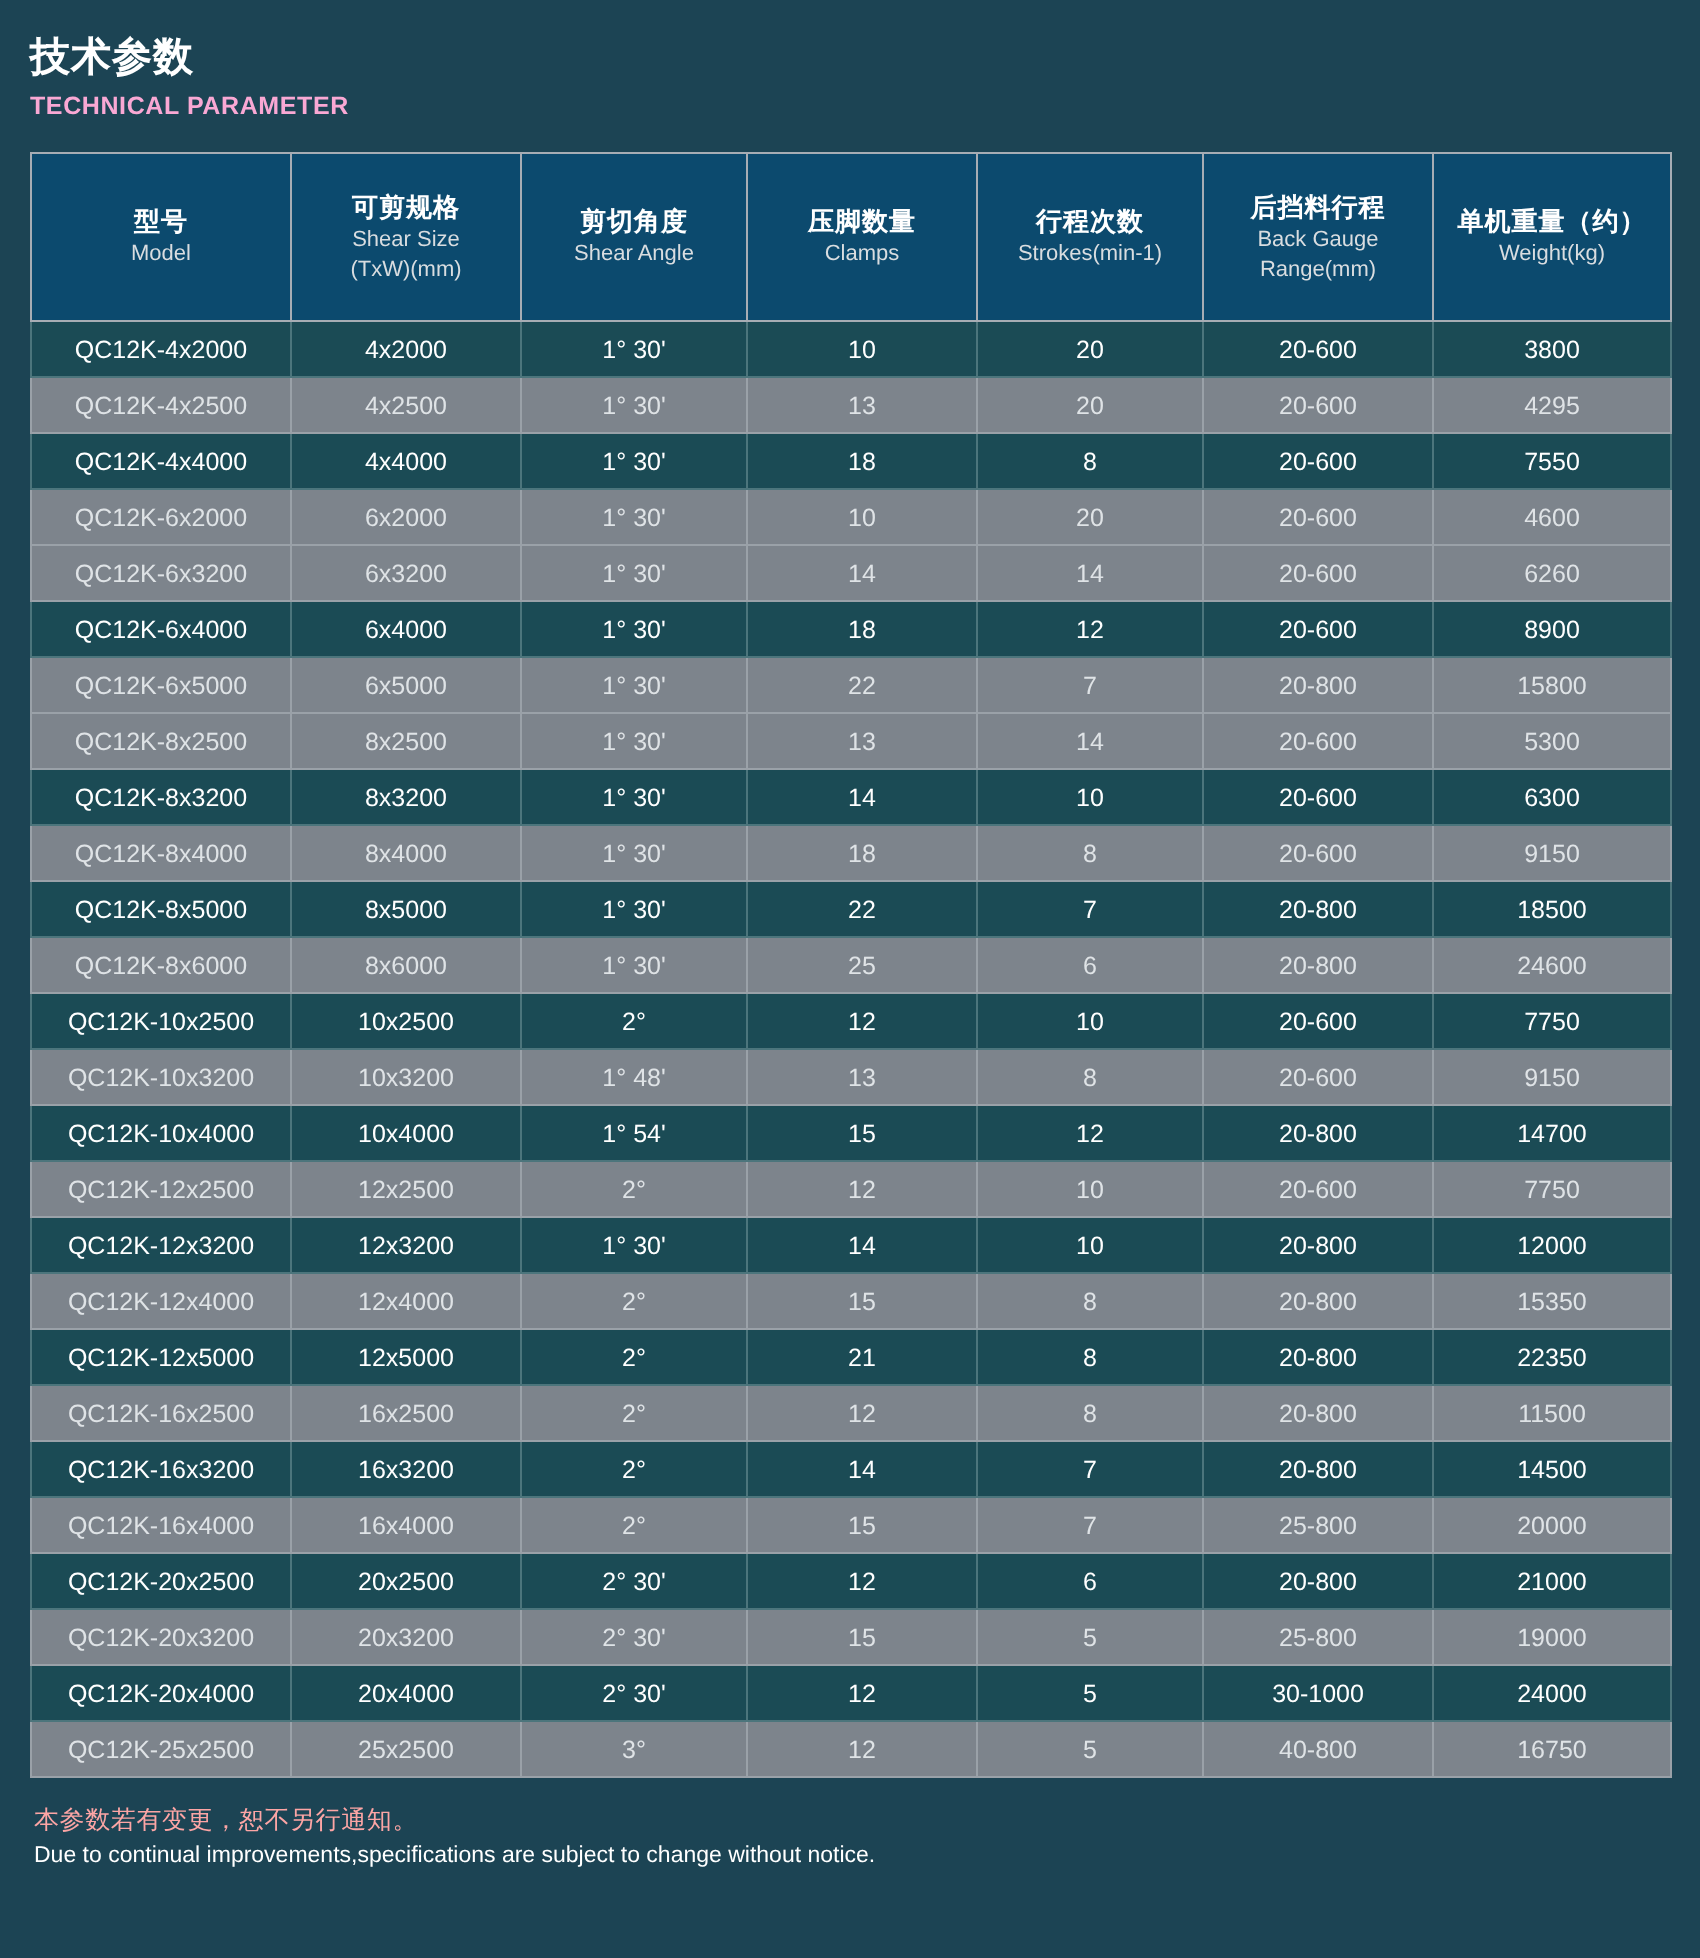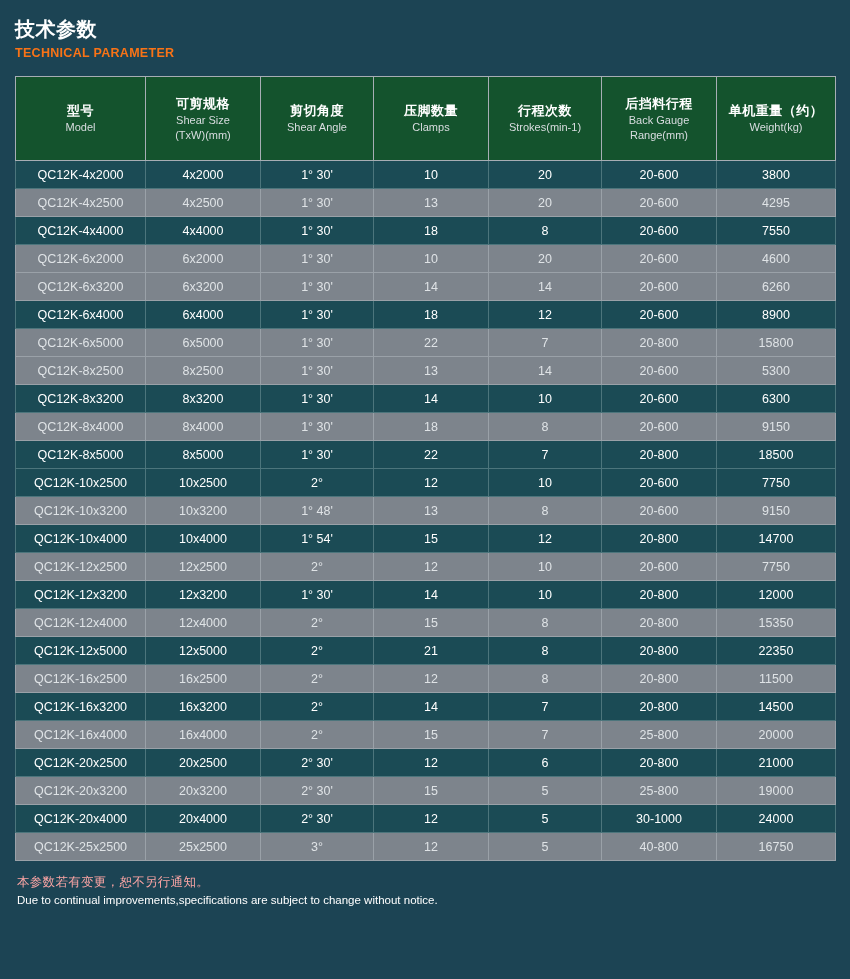--- a/index.html
+++ b/index.html
@@ -30,39 +30,39 @@
     font-weight: bold;
     line-height: 28px;
     letter-spacing: 0.5px;
     color: #ffffff;
   }
   .title-en {
     font-size: 12.5px;
     font-weight: bold;
     line-height: 18px;
     letter-spacing: 0.3px;
-    color: #f97316;
+    color: #f9a8d4;
     margin-top: 1px;
   }
   table.spec {
     width: 820px;
     border-collapse: collapse;
     table-layout: fixed;
     margin-top: 4px;
   }
   table.spec col.c0 { width: 130px; }
   table.spec col.c1 { width: 115px; }
   table.spec col.c2 { width: 113px; }
   table.spec col.c3 { width: 115px; }
   table.spec col.c4 { width: 113px; }
   table.spec col.c5 { width: 115px; }
   table.spec col.c6 { width: 119px; }
 
   thead th {
-    background: #14532d;
+    background: #0c4a6e;
     height: 84px;
     vertical-align: middle;
     text-align: center;
     border: 1px solid #a7adb4;
     padding: 4px 2px;
     margin-top: 32px;
   }
   .h-cn {
     font-size: 13px;
     font-weight: bold;
@@ -259,20 +259,29 @@
         </tr>
         <tr class="dark">
           <td>QC12K-8x5000</td>
           <td>8x5000</td>
           <td>1° 30'</td>
           <td>22</td>
           <td>7</td>
           <td>20-800</td>
           <td>18500</td>
         </tr>
+        <tr class="light">
+          <td>QC12K-8x6000</td>
+          <td>8x6000</td>
+          <td>1° 30'</td>
+          <td>25</td>
+          <td>6</td>
+          <td>20-800</td>
+          <td>24600</td>
+        </tr>
         <tr class="dark">
           <td>QC12K-10x2500</td>
           <td>10x2500</td>
           <td>2°</td>
           <td>12</td>
           <td>10</td>
           <td>20-600</td>
           <td>7750</td>
         </tr>
         <tr class="light">

